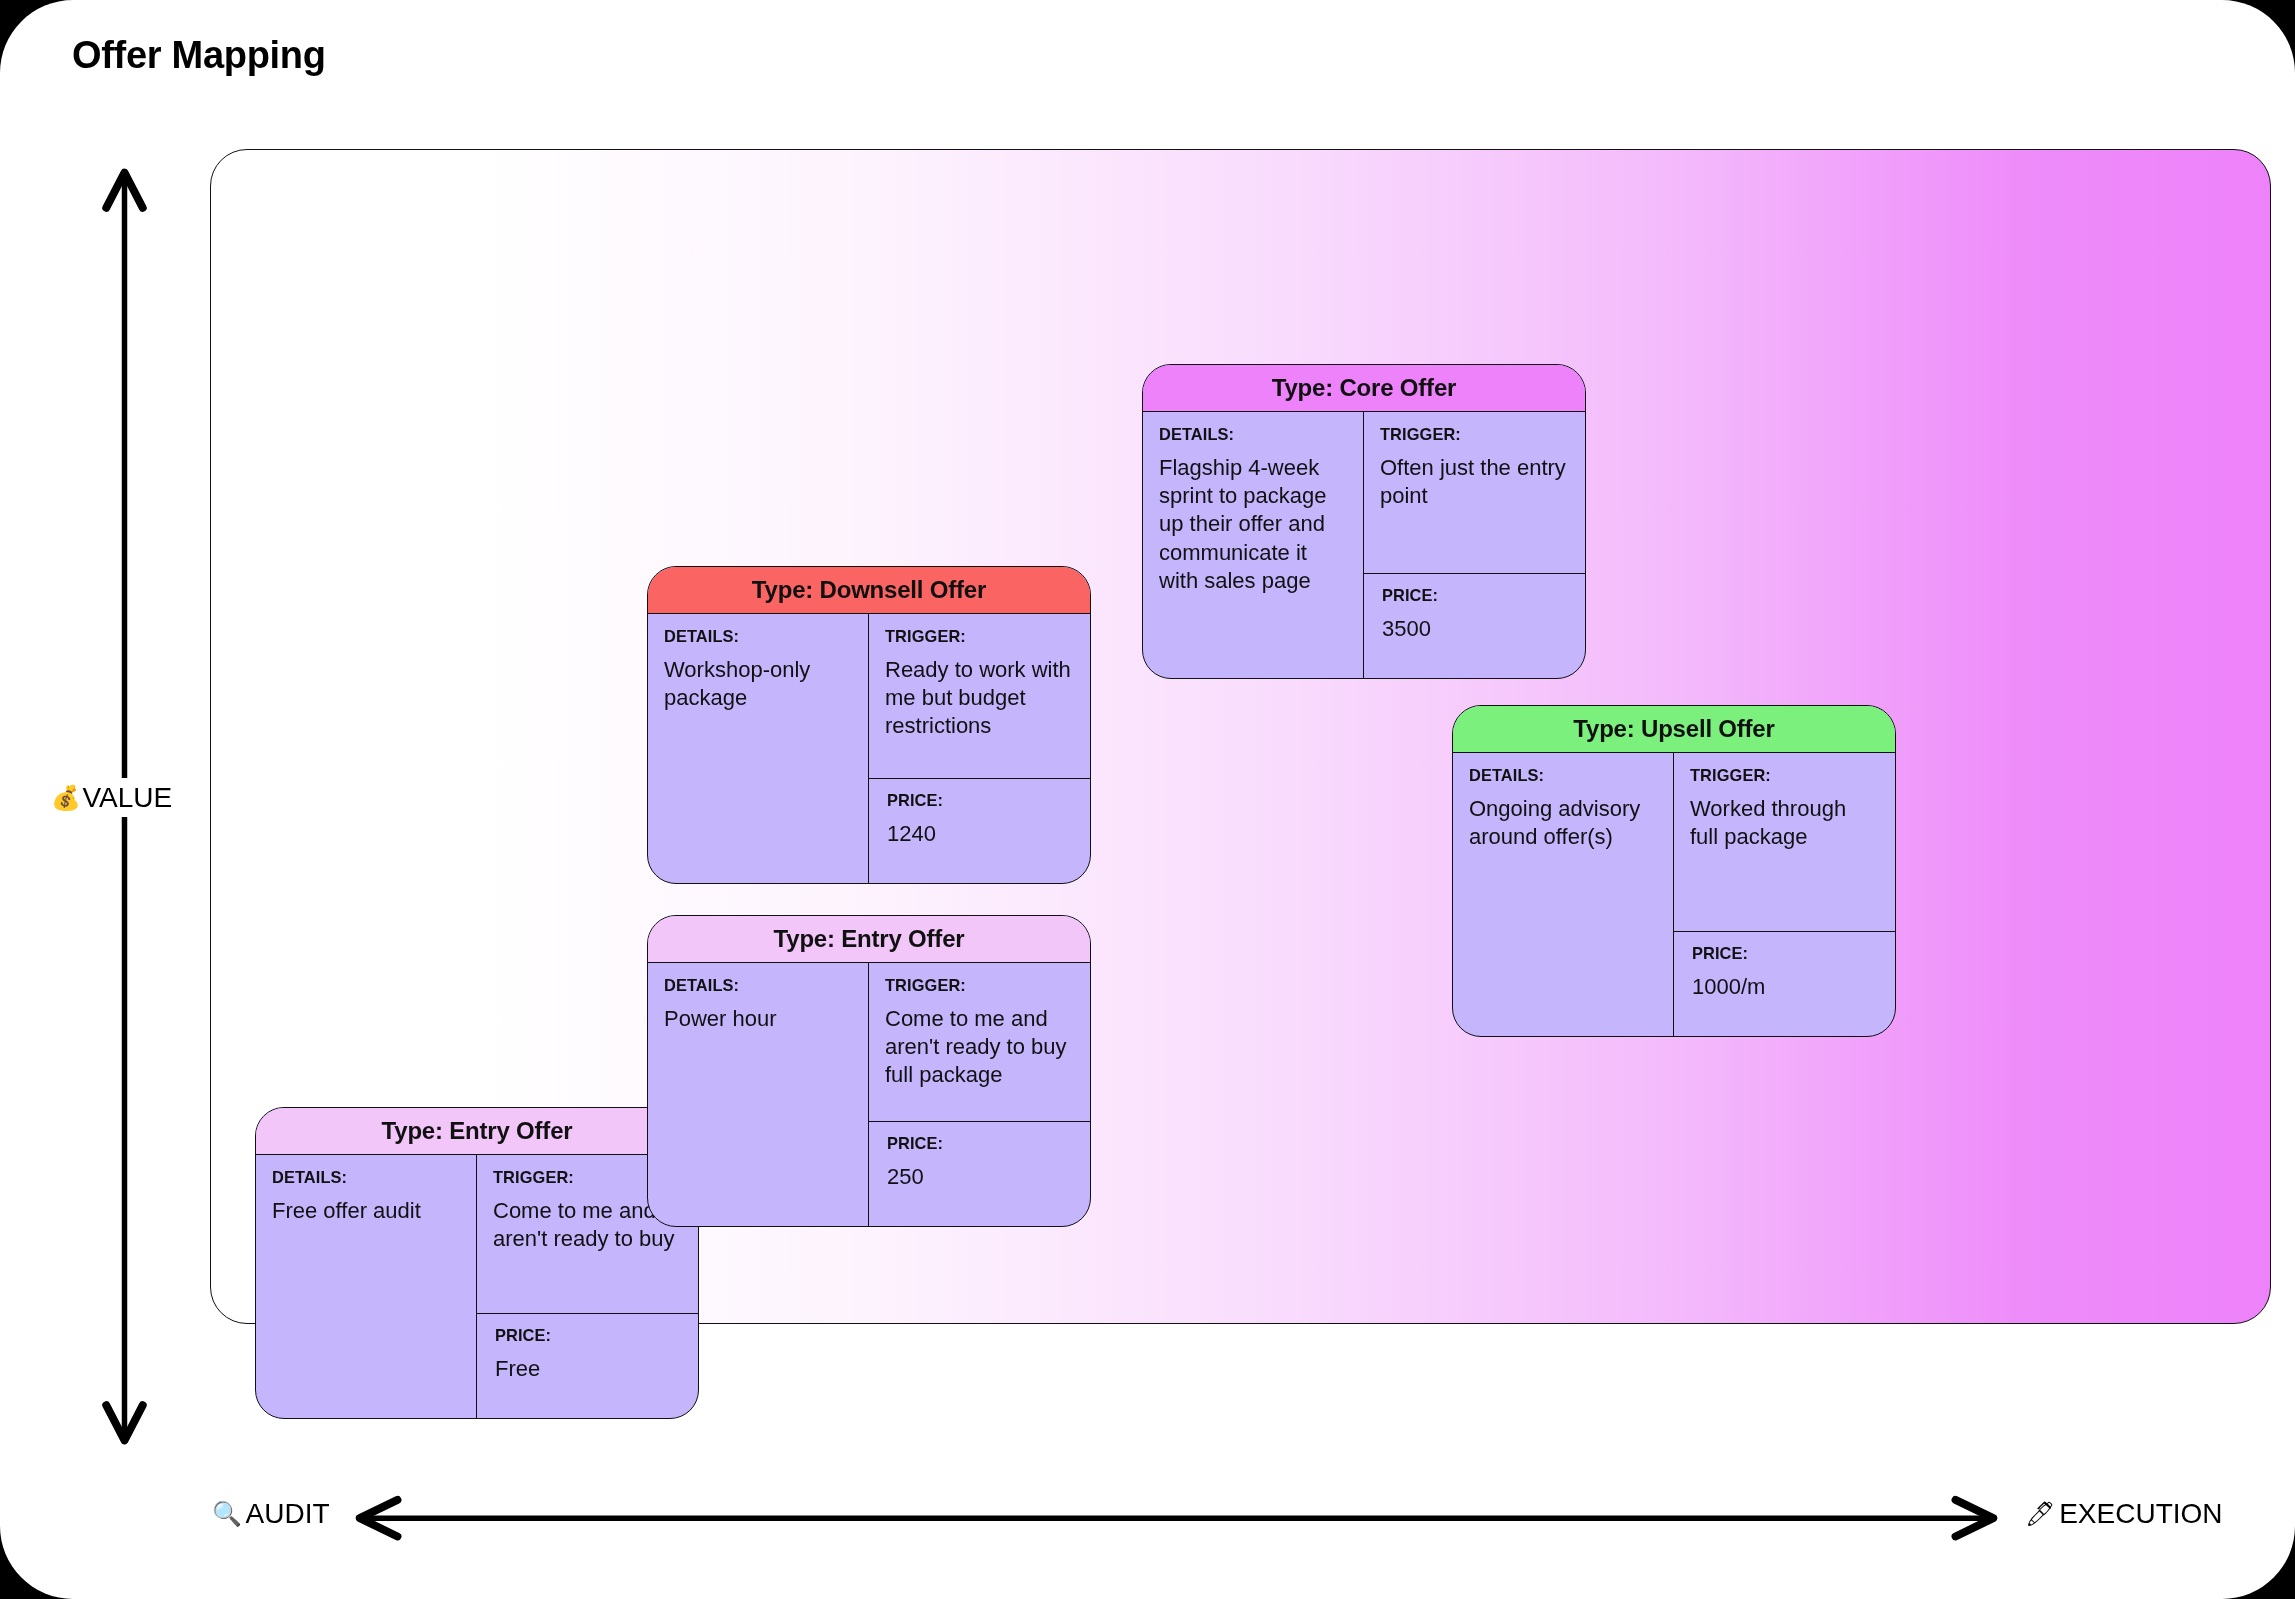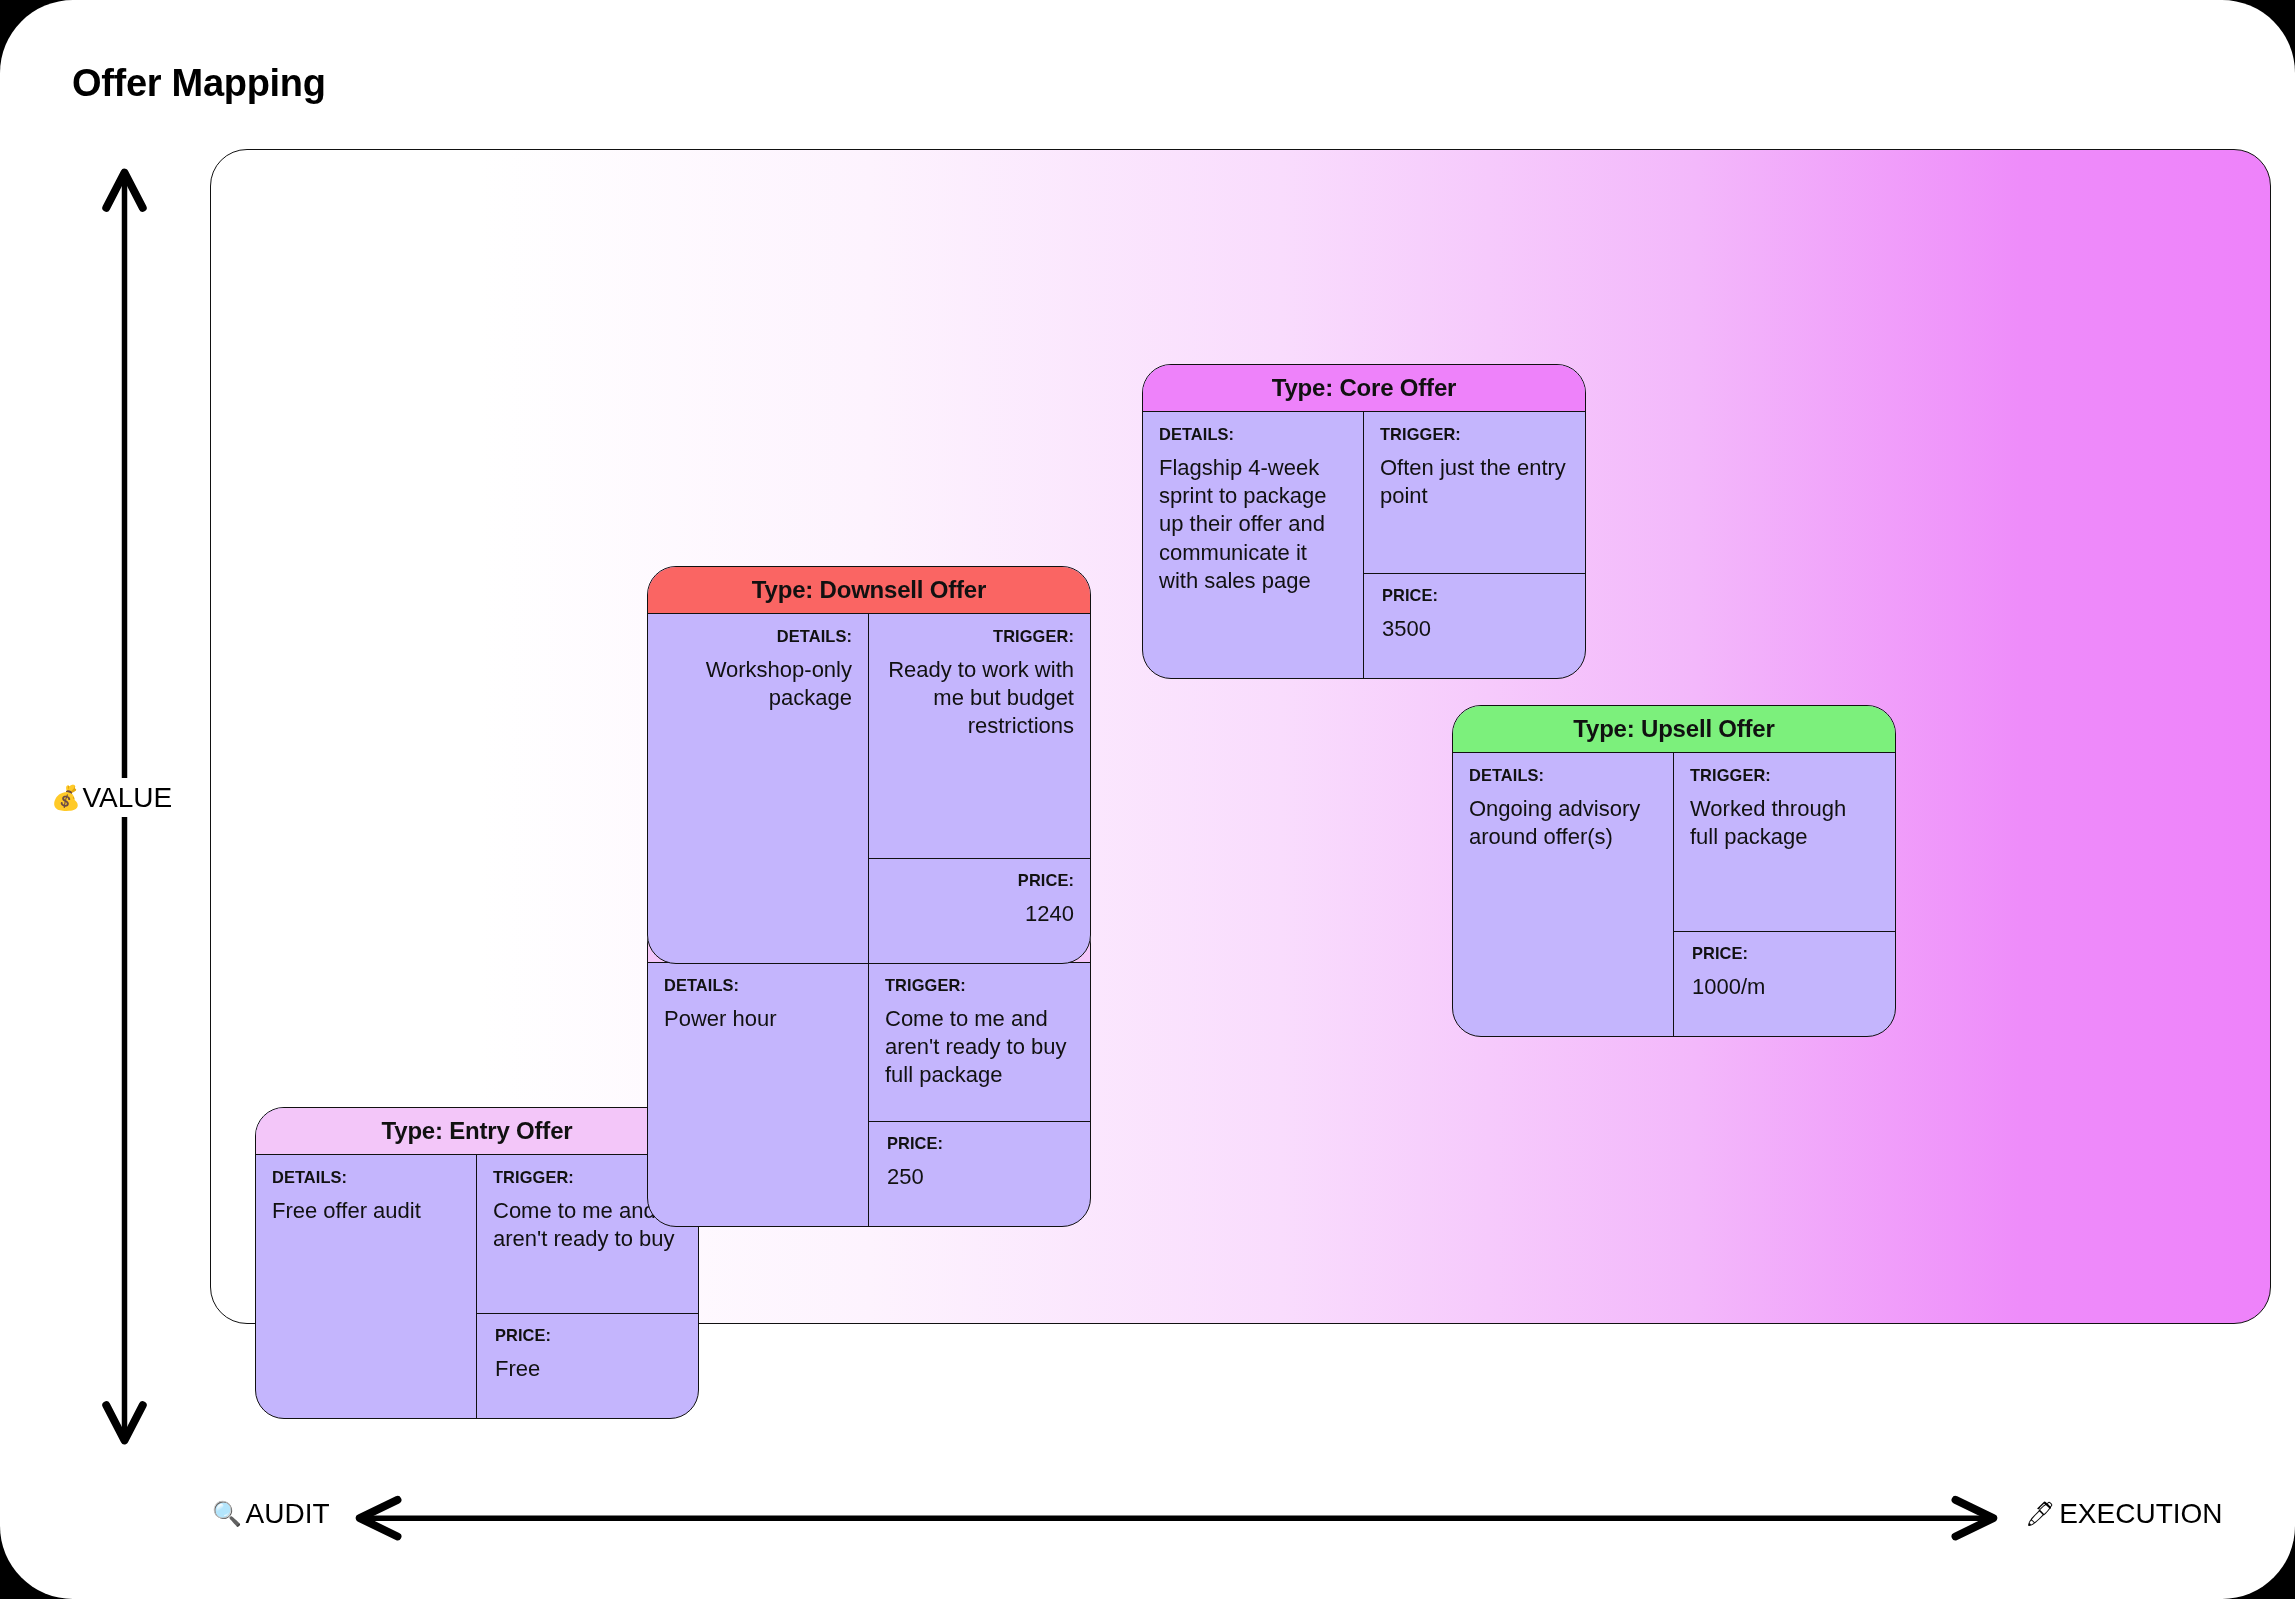--- a/index.html
+++ b/index.html
@@ -15,21 +15,21 @@
     inset: 0;
     background: #ffffff;
     border-radius: 73px;
     overflow: hidden;
     font-family: "Liberation Sans", sans-serif;
   }
 
   .page-title {
     position: absolute;
     left: 72px;
-    top: 62px;
+    top: 34px;
     font-size: 38px;
     font-weight: bold;
     color: #000;
     letter-spacing: -0.3px;
     white-space: nowrap;
   }
 
   
   .canvas {
     position: absolute;
@@ -153,21 +153,21 @@
   }
   .field-value {
     font-size: 22px;
     color: #111;
     line-height: 1.28;
   }
 
   
   #card-core     { left: 1142px; top: 364px;  width: 444px; height: 315px; z-index: 6; }
   #card-upsell   { left: 1452px; top: 705px; width: 444px; height: 332px; z-index: 5; }
-  #card-downsell { left: 647px; top: 566px;  width: 444px; height: 398px; z-index: 4; text-align: right; }
+  #card-downsell { left: 647px; top: 566px;  width: 444px; height: 318px; z-index: 4; }
   #card-entry-2  { left: 647px; top: 915px; width: 444px; height: 312px; z-index: 3; }
   #card-entry-1  { left: 255px;  top: 1107px; width: 444px; height: 312px; z-index: 2; }
 </style>
 </head>
 <body>
 
 <div class="page">
 
   <div class="page-title">Offer Mapping</div>
 

